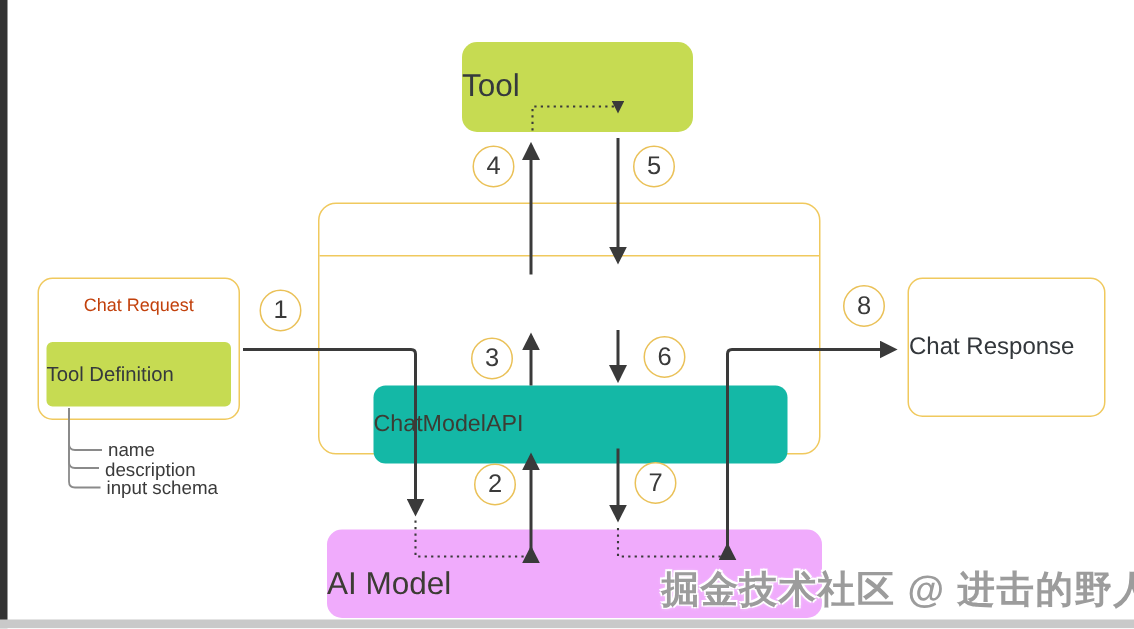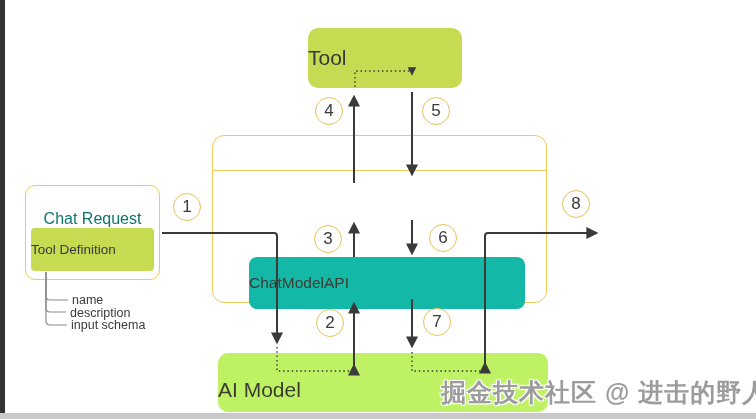--- a/index.html
+++ b/index.html
@@ -25,28 +25,28 @@
 
   
   .tcm{left:249px;top:178px;width:276px;height:42px;background:#4447b4;border-radius:8px;
        font-size:15.5px;color:#f4f4fb;}
 
   
   .cma{left:249px;top:257px;width:276px;height:52px;background:#14b8a6;border-radius:8px;
        font-size:15.5px;color:#3c3c34;}
 
   
-  .aim{left:218px;top:353px;width:330px;height:59px;background:#bef264;border-radius:10px;
+  .aim{left:218px;top:353px;width:330px;height:59px;background:#f0abfc;border-radius:10px;
        font-size:21px;color:#3c3c34;}
   .aim span{transform:translateY(7px);}
 
   
   .creq{left:25px;top:185px;width:135px;height:95px;background:#ffffff;border:1.5px solid #f0c95e;
         border-radius:10px;align-items:flex-start;justify-content:center;}
-  .creq-title{margin-top:24px;font-size:16px;color:#0f766e;}
+  .creq-title{margin-top:10px;font-size:12px;color:#c2410c;}
   .tdef{left:31px;top:228px;width:123px;height:43px;background:#c6db52;border-radius:4px;
         font-size:13.5px;color:#35393d;}
 
   .field{position:absolute;font-size:12.5px;color:#3a3a3a;white-space:nowrap;}
   .field.f1{left:72px;top:293px;}
   .field.f2{left:70px;top:306px;}
   .field.f3{left:71px;top:318px;}
 
   
   .cres{left:605px;top:185px;width:132px;height:93px;background:#ffffff;border:1.5px solid #f0c95e;
@@ -95,20 +95,23 @@
   <div class="node creq">
     <span class="creq-title">Chat Request</span>
   </div>
   <div class="node tdef">
     <span>Tool Definition</span>
   </div>
   <div class="field f1">name</div>
   <div class="field f2">description</div>
   <div class="field f3">input schema</div>
 
+  <div class="node cres">
+    <span>Chat Response</span>
+  </div>
 
   <svg class="overlay" viewBox="0 0 756 419">
     <defs>
       <marker id="ah" viewBox="0 0 10 10" refX="8" refY="5" markerWidth="6" markerHeight="6" orient="auto">
         <path d="M0,0 L10,5 L0,10 z" fill="#3a3a3a"></path>
       </marker>
     </defs>
     <g fill="none" stroke="#3a3a3a" stroke-width="2">
 
       <path d="M162,233 H274 Q277,233 277,236 V342" marker-end="url(#ah)"></path>

